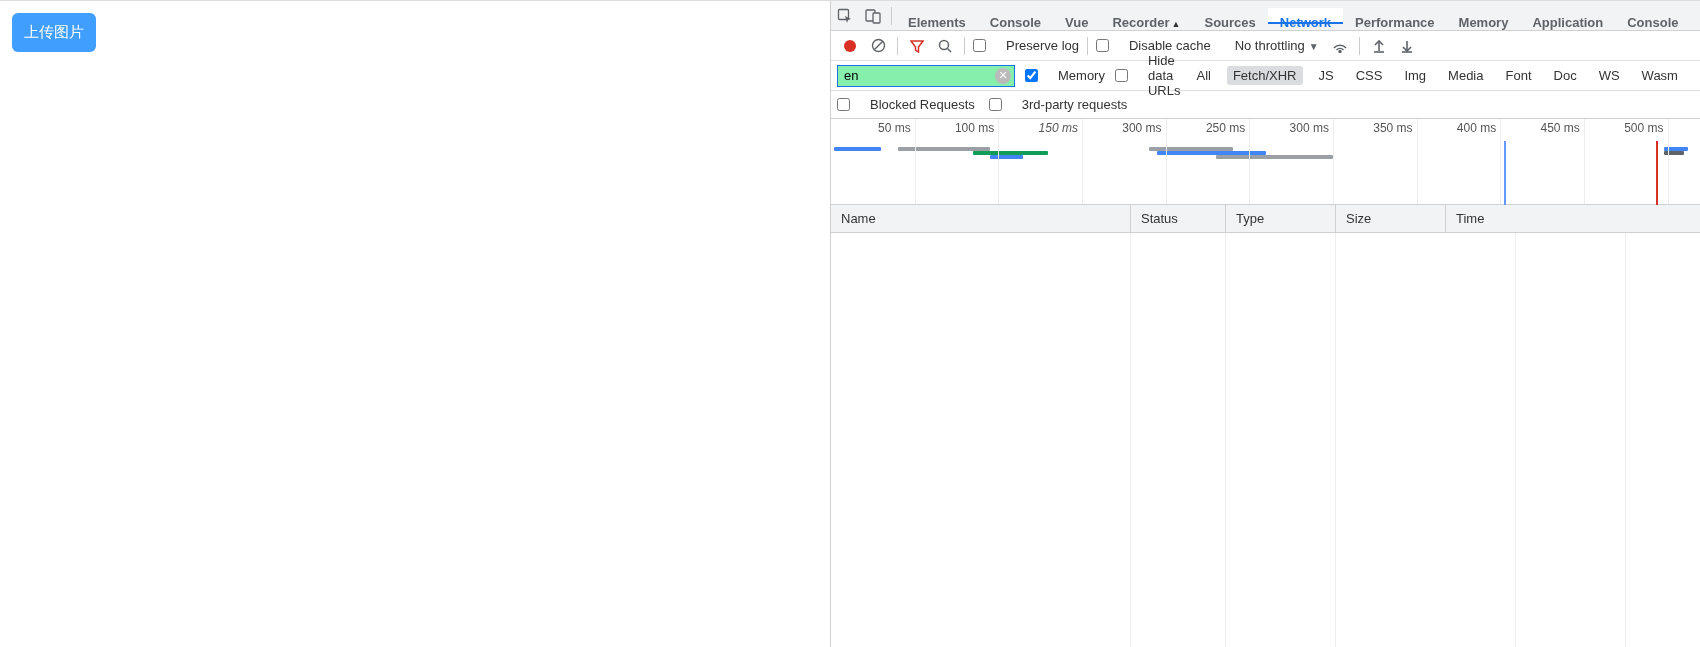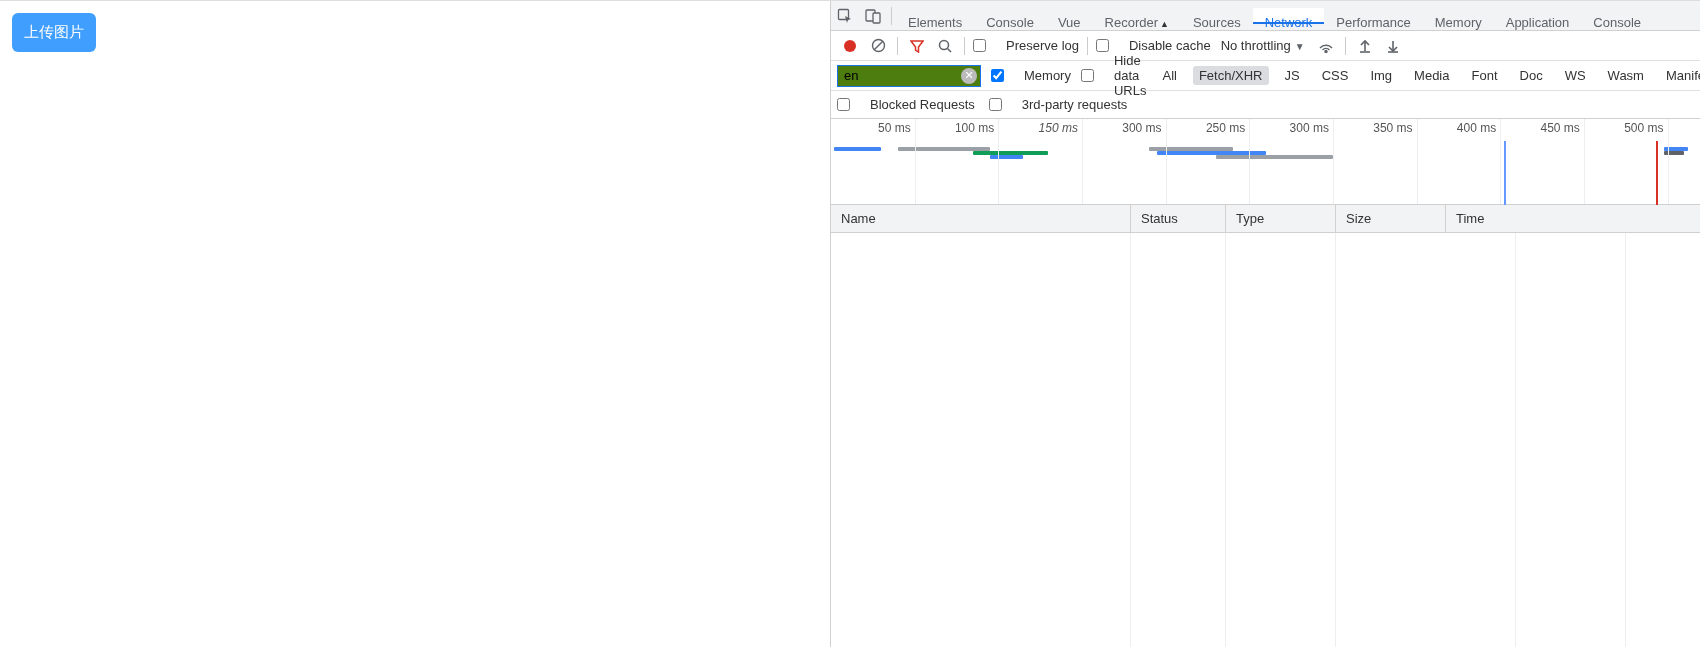--- a/index.html
+++ b/index.html
@@ -6,39 +6,39 @@
 html,body { width:1700px; height:647px; overflow:hidden; background:#fff; }
 .root { display:flex; width:100%; height:100%; border-top:1px solid #ddd; }
 .left-pane { flex:0 0 830px; background:#fff; padding:12px; }
 .upload-btn { background:#409eff; color:#fff; border:none; border-radius:6px; font-size:15px; padding:10px 12px; cursor:pointer; }
 .devtools { flex:1; display:flex; flex-direction:column; border-left:1px solid #d0d0d0; font-size:13px; color:#333; }
 
 
 .tabstrip { display:flex; align-items:center; height:30px; border-bottom:1px solid #d0d0d0; background:#f1f3f4; }
 .ts-icon { width:28px; display:flex; justify-content:center; align-items:center; color:#5f6368; cursor:pointer; }
 .ts-sep { width:1px; height:18px; background:#ccc; margin:0 4px; }
-.tab { padding:0 12px; height:16px; line-height:30px; color:#5f6368; cursor:pointer; white-space:nowrap; }
+.tab { padding:0 12px; height:16px; line-height:30px; color:#5f6368; cursor:pointer; white-space:nowrap;font-weight:bold; }
 .tab.active { color:#1a73e8; border-bottom:2px solid #1a73e8; background:#fff; }
 .rec-dot { font-size:9px; margin-left:2px; color:#333; }
 
 
 .toolbar { display:flex; align-items:center; height:30px; border-bottom:1px solid #e0e0e0; padding:0 8px; gap:6px; }
 .tb-icon { width:22px; height:22px; display:flex; justify-content:center; align-items:center; color:#5f6368; cursor:pointer; }
 .tb-icon.rec { color:#d93025; }
 .tb-icon.filter-active { color:#d93025; }
 .tb-sep { width:1px; height:18px; background:#ccc; margin:0 2px; }
 .tb-check { display:flex; align-items:center; gap:20px; color:#333; cursor:pointer; }
 .tb-check input { width:13px; height:13px; }
-.throttle { color:#333; padding:0 4px; cursor:pointer; }
+.throttle { color:#333; padding:0 4px; cursor:pointer;margin-left:14px; }
 .caret-down { font-size:10px; color:#5f6368; margin-left:4px; }
 
 
 .filterbar { display:flex; align-items:center; height:30px; border-bottom:1px solid #e0e0e0; padding:0 6px; gap:10px; flex-wrap:nowrap; }
 .filter-input-wrap { position:relative; }
-.filter-input { width:144px; height:22px; border:1px solid #1a73e8; outline:none; padding:0 22px 0 6px; font-size:13px; background:#4d7c0f; }
+.filter-input { width:178px; height:22px; border:1px solid #1a73e8; outline:none; padding:0 22px 0 6px; font-size:13px; background:#86efac; }
 .clear-x { position:absolute; right:4px; top:3px; width:16px; height:16px; border-radius:50%; background:#bbb; color:#fff; font-size:11px; display:flex; align-items:center; justify-content:center; cursor:pointer; }
 .ftype { padding:2px 6px; color:#333; cursor:pointer; border-radius:3px; white-space:nowrap; }
 .ftype.sel { background:#dadce0; }
 
 .filterbar2 { display:flex; align-items:center; height:28px; border-bottom:1px solid #d0d0d0; padding:0 6px; gap:14px; }
 
 
 .timeline { height:86px; border-bottom:1px solid #d0d0d0; position:relative; background:#fff; }
 .tl-ticks { position:relative; height:22px; }
 .tl-tick { position:absolute; top:2px; font-size:12px; color:#555; transform:translateX(-100%); white-space:nowrap; }

